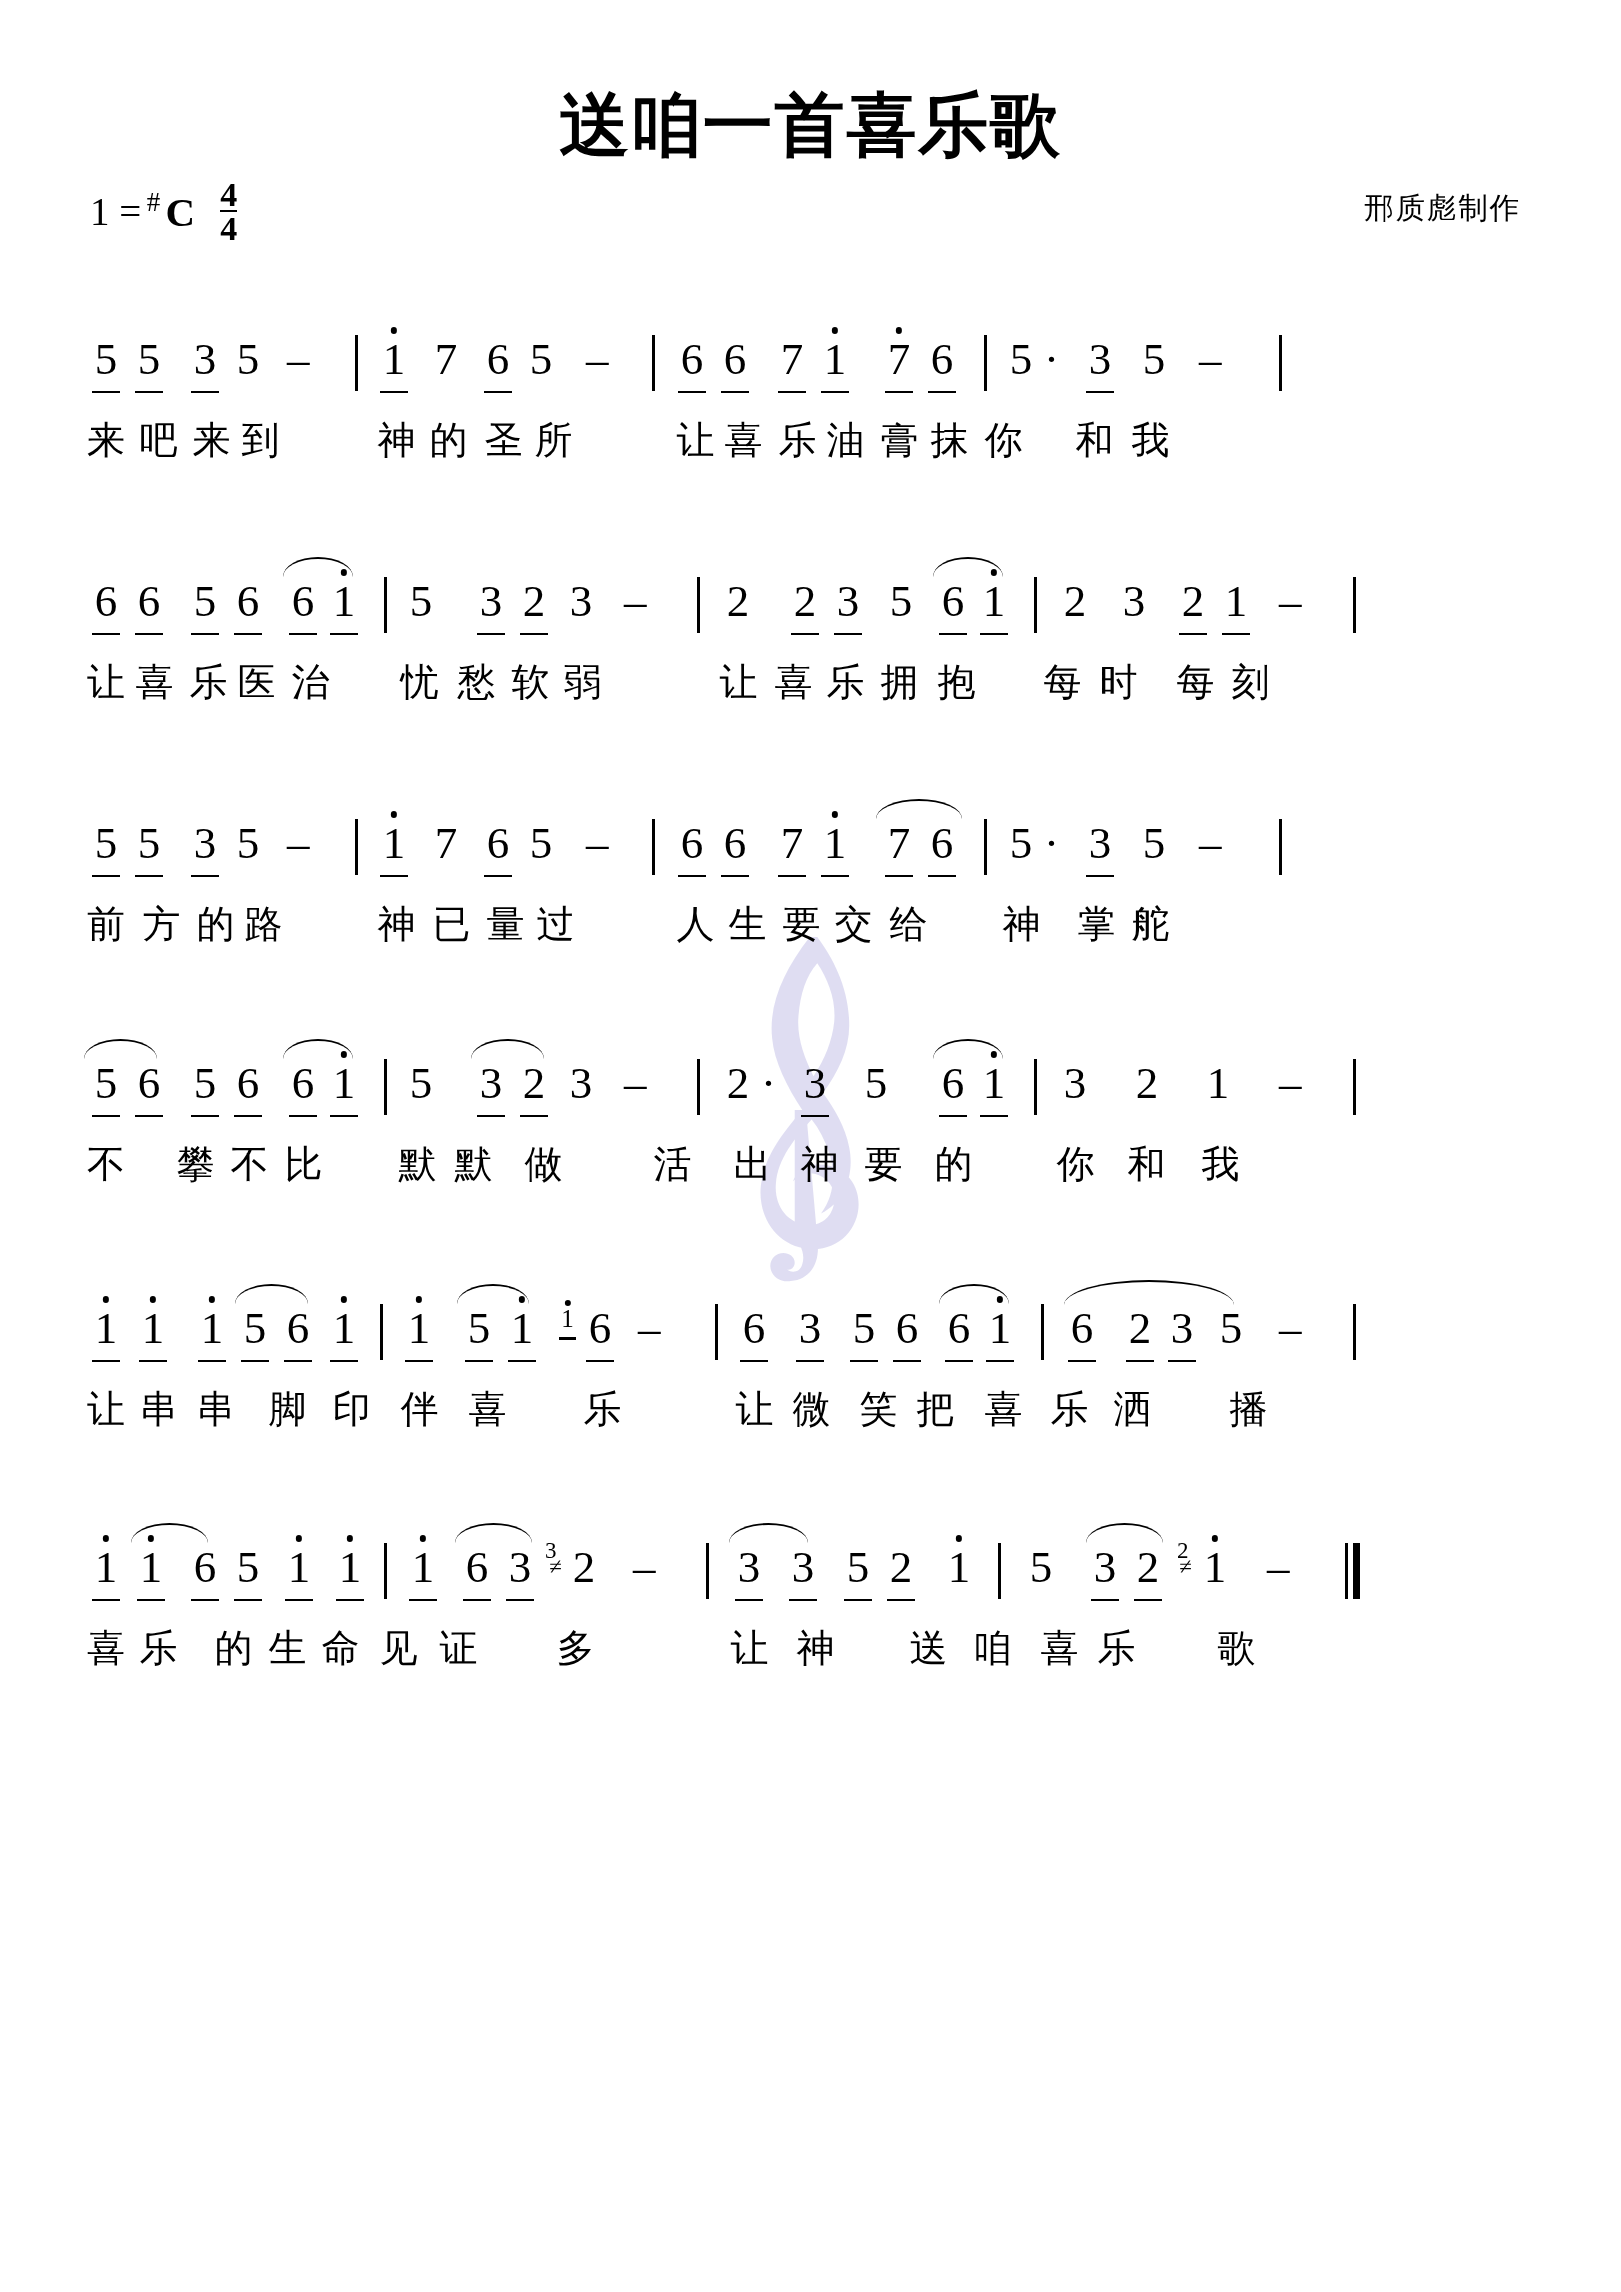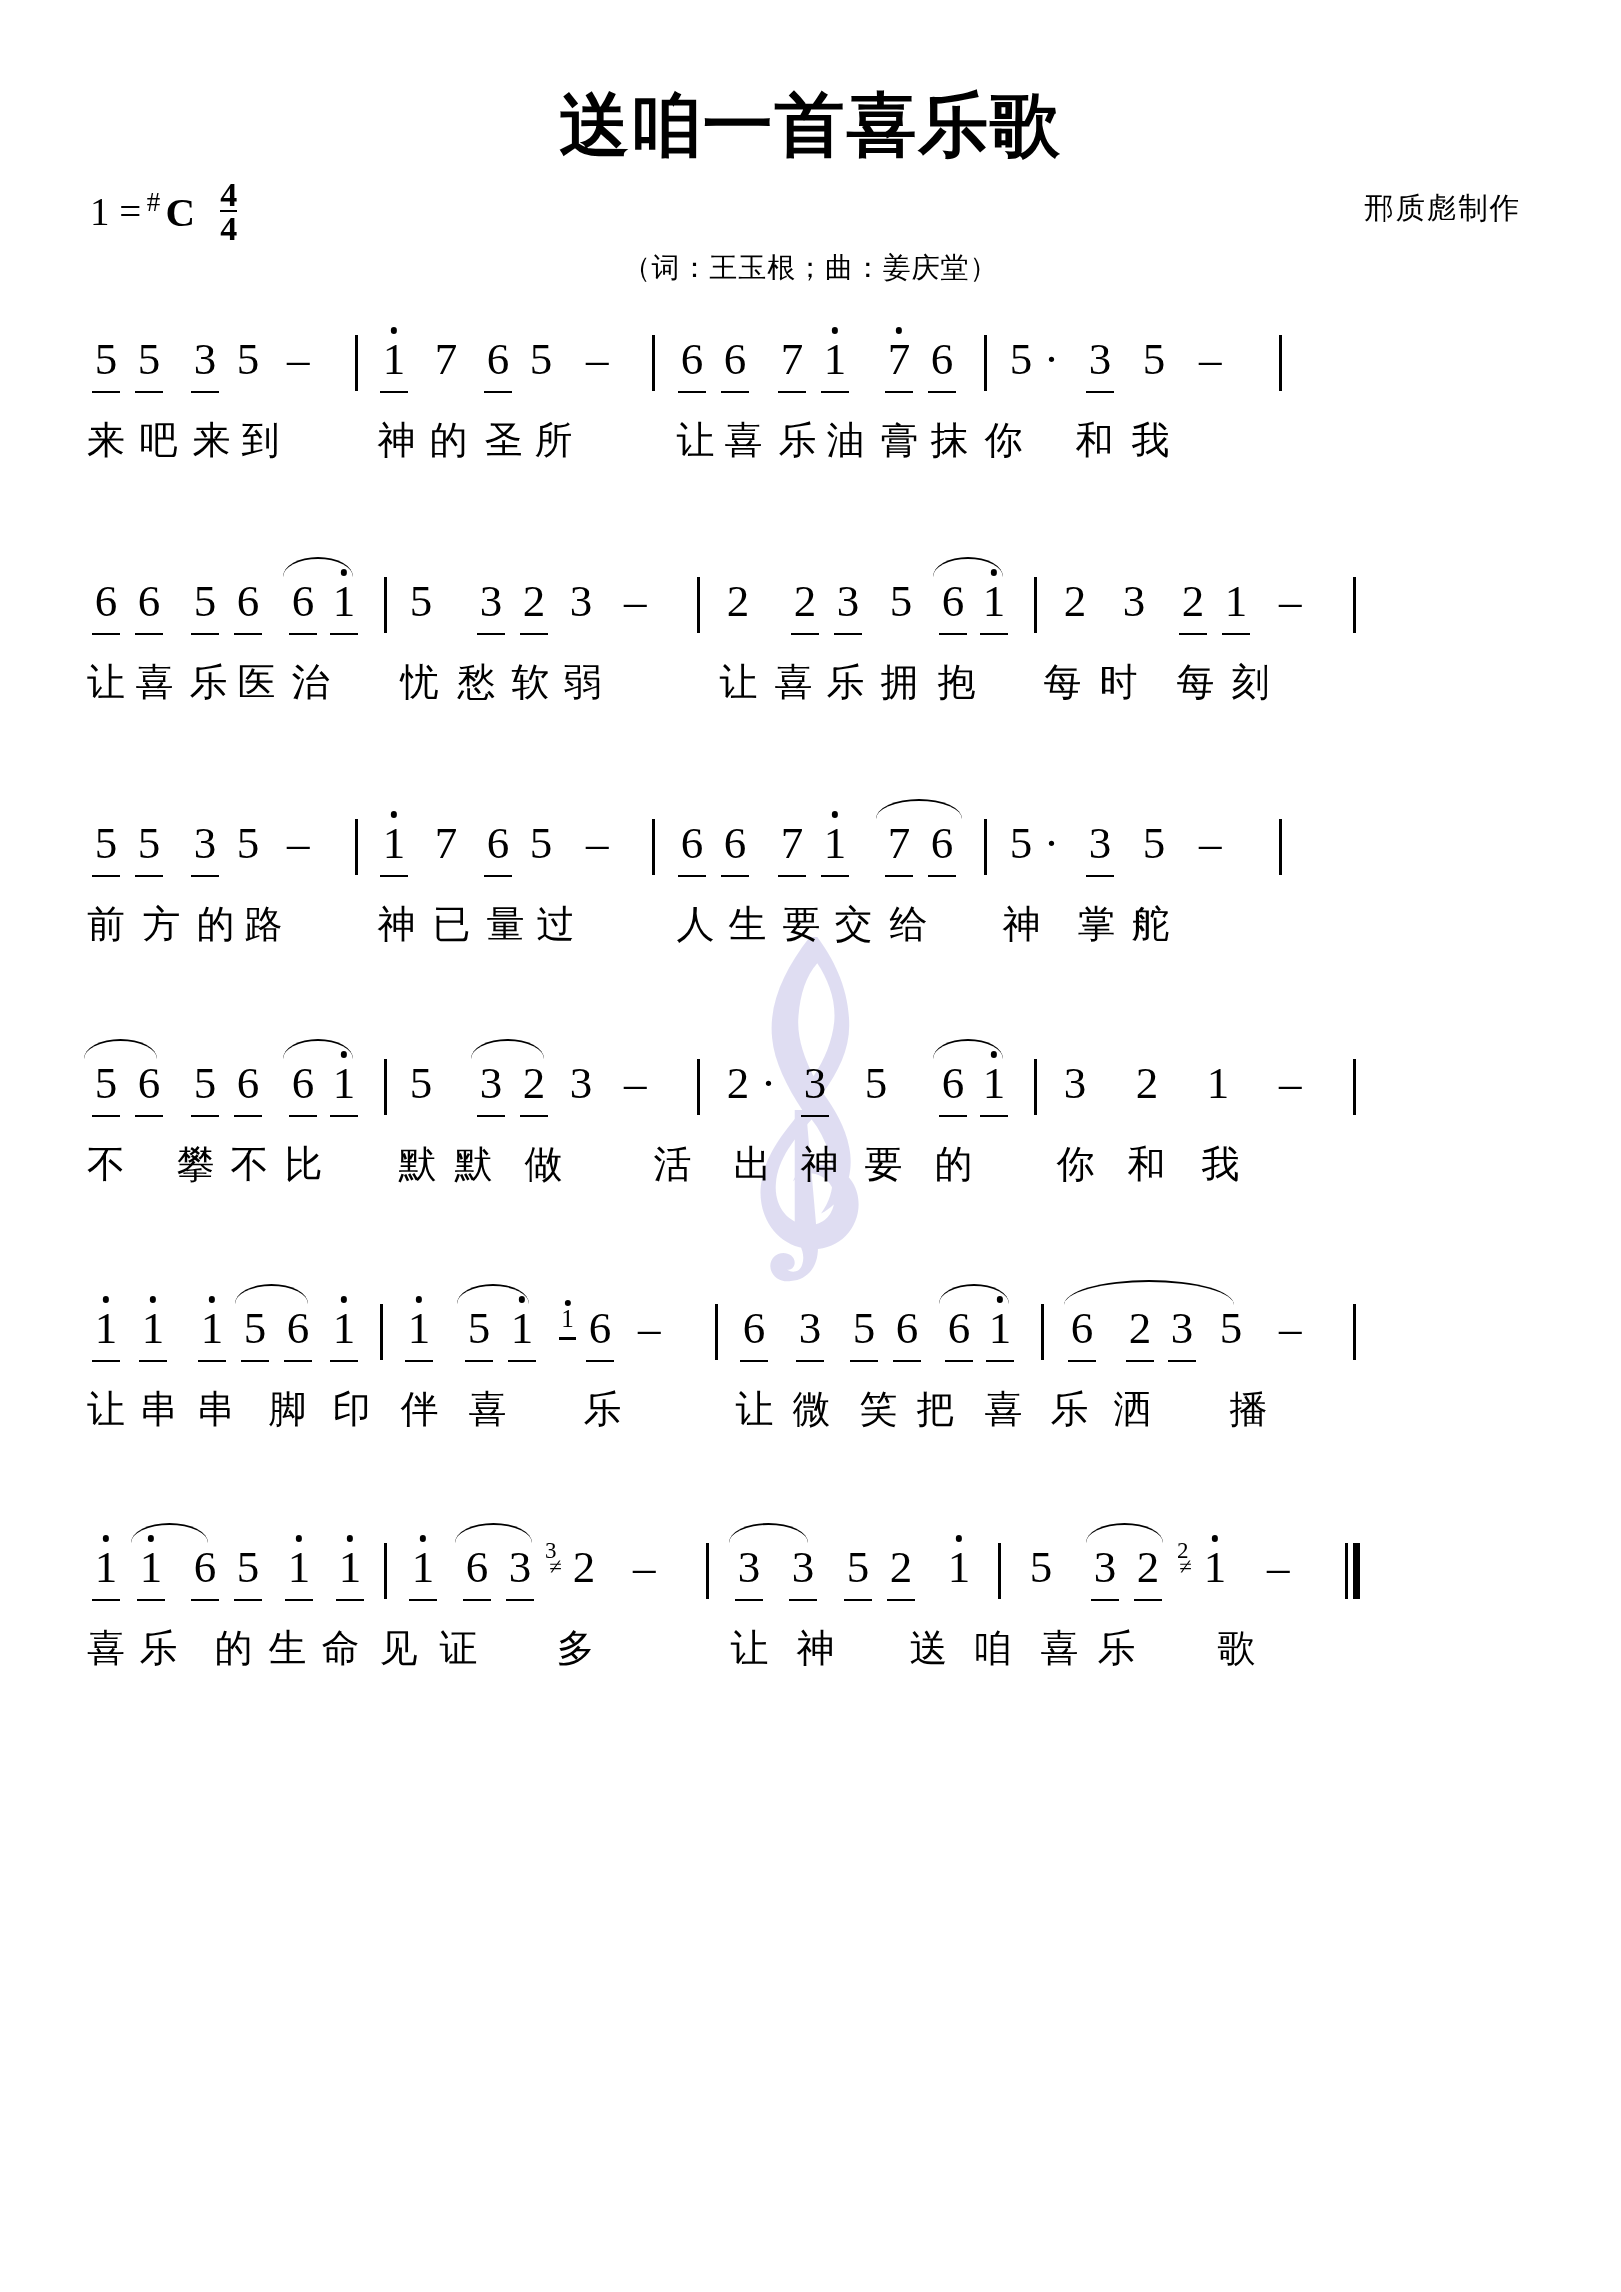--- a/index.html
+++ b/index.html
@@ -221,21 +221,20 @@
       <span class="sharp">#</span>
       <span class="cnote">C</span>
     <span class="timesig">
       <span class="num">4</span>
       <span class="den" style="border-top:2.7px solid #000; padding-top:0.9px;">4</span>
     </span>
   </div>
 
   <div class="composer">邢质彪制作</div>
 
-  <div class="credit">（词：王玉根；曲：姜庆堂）</div>
 
   <div class="watermark">
     <svg viewBox="0 0 100 200" width="376" height="376" xmlns="http://www.w3.org/2000/svg">
       <path d="M52 8 C38 26 30 44 32 62 C33 74 40 88 48 100 C38 112 28 124 26 140 C24 158 36 174 54 174 C68 174 78 163 78 150 C78 138 69 129 57 129 C50 129 45 133 43 138 C47 134 51 133 55 134 C62 136 66 142 65 149 C64 157 58 162 50 161 C40 160 33 151 34 139 C35 126 44 115 53 105 C57 110 60 116 62 122 C66 133 65 146 58 155 C70 149 76 135 73 120 C71 109 65 99 59 91 C67 80 73 68 73 55 C73 36 65 20 56 8 Z M56 22 C62 31 66 42 65 53 C64 63 60 73 54 82 C49 72 45 61 46 50 C47 38 50 29 56 22 Z" fill="#c6c3e8"></path>
       <path d="M50 100 L56 168 C58 182 52 190 42 191 C36 192 31 188 31 183 C31 179 34 176 38 176 C41 176 44 178 44 181 C44 184 42 185 40 185 C43 187 47 186 48 182 C50 176 46 170 44 168 L44 100 Z" fill="#c6c3e8"></path>
     </svg>
   </div>
 
   <div class="system" style="top:331px;">
     <div class="notes-row">

